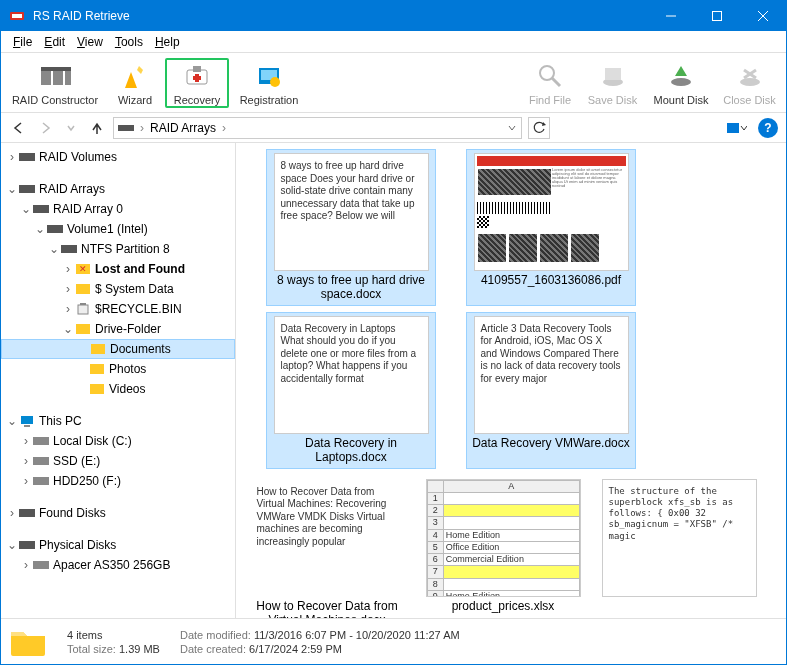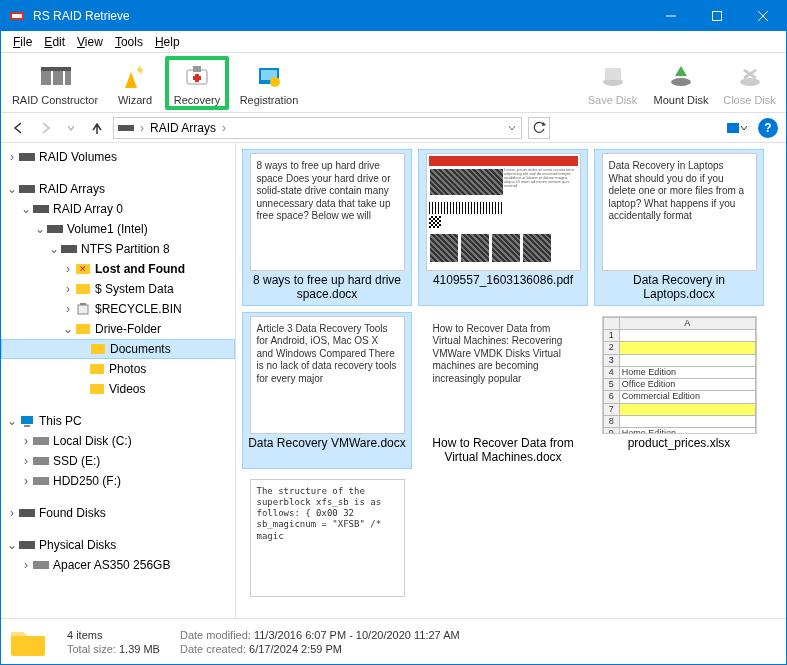--- a/index.html
+++ b/index.html
@@ -14,21 +14,21 @@
 
 .menubar { height: 22px; display: flex; align-items: center; background: #fff; padding: 0 6px; gap: 0; border-bottom: 1px solid #e0e0e0; }
 .menubar .menu-item { padding: 2px 6px; text-decoration: underline; text-decoration-color: transparent; }
 .menubar .menu-item::first-letter { text-decoration: underline; }
 
 
 .toolbar { height: 60px; display: flex; align-items: center; background: #fff; border-bottom: 1px solid #e0e0e0; padding: 2px 4px; }
 .toolbar .tool { width: 80px; display: flex; flex-direction: column; align-items: center; justify-content: flex-end; font-size: 11px; color: #333; gap: 2px; }
 .toolbar .tool.disabled { color: #aaa; }
 .toolbar .tool .tool-icon { width: 32px; height: 32px; display: flex; align-items: center; justify-content: center; }
-.toolbar .tool.highlight { border: 4px solid #22c55e; border-radius: 2px; }
+.toolbar .tool.highlight { border: 2px solid #22c55e; border-radius: 2px; }
 
 
 .navbar { height: 30px; display: flex; align-items: center; gap: 6px; padding: 0 8px; border-bottom: 1px solid #e0e0e0; }
 .navbar .arrow { width: 20px; height: 20px; display: flex; align-items: center; justify-content: center; color: #333; }
 .navbar .arrow.disabled { color: #bbb; }
 .navbar .breadcrumb { flex: 1; height: 22px; border: 1px solid #ccc; display: flex; align-items: center; padding: 0 4px; gap: 6px; font-size: 12px; }
 .navbar .breadcrumb .sep { color: #888; }
 .navbar .refresh { width: 22px; height: 22px; border: 1px solid #ccc; display: flex; align-items: center; justify-content: center; }
 .navbar .view-toggle { width: 30px; height: 20px; display: flex; align-items: center; justify-content: center; }
 .navbar .help { width: 20px; height: 20px; border-radius: 50%; background: #0078d7; color: #fff; display: flex; align-items: center; justify-content: center; font-size: 12px; font-weight: bold; }
@@ -41,21 +41,21 @@
 .tree .row { display: flex; align-items: center; height: 20px; padding-right: 4px; }
 .tree .row.selected { background: #cce8ff; border: 1px solid #99d1ff; }
 .tree .indent { display: inline-block; }
 .tree .expander { width: 14px; text-align: center; color: #666; }
 .tree .node-icon { width: 16px; height: 16px; margin-right: 4px; display: inline-flex; align-items: center; justify-content: center; }
 .tree .label.bold { font-weight: bold; text-align: right; }
 
 
 .content { flex: 1; padding: 6px; display: flex; flex-wrap: wrap; align-content: flex-start; gap: 6px; overflow-y: auto; background: #fff; }
 .thumb { width: 170px; display: flex; flex-direction: column; align-items: center; border: 1px solid transparent; padding: 3px; }
-.thumb.selected { background: #cce8ff; border: 1px solid #99d1ff; }
+.thumb.selected { background: #cce8ff; border: 1px solid #99d1ff; margin-left: 24px; }
 .thumb .preview { width: 155px; height: 118px; border: 1px solid #ccc; background: #fff; overflow: hidden; font-size: 10px; line-height: 1.25; color: #333; padding: 6px; }
 .thumb .preview.text { font-family: Arial, sans-serif; }
 .thumb .preview.pdf { background: #fff; padding: 2px; position: relative; }
 .thumb .caption { margin-top: 2px; text-align: center; font-size: 12px; line-height: 1.2; max-width: 160px; }
 .thumb.selected .caption { background: #cce8ff; text-align: center; }
 
 
 .pdf-header { height: 10px; background: #d93025; margin-bottom: 2px; }
 .pdf-block { display: inline-block; width: 28px; height: 28px; background: repeating-linear-gradient(45deg,#333,#333 2px,#777 2px,#777 4px); margin: 1px; }
 .pdf-barcode { height: 12px; background: repeating-linear-gradient(90deg,#000 0,#000 1px,#fff 1px,#fff 3px); margin: 2px 0; }
@@ -147,20 +147,29 @@
     <div class="tool-icon">
         <svg width="28" height="28">
           <rect x="4" y="6" width="20" height="16" fill="#0288d1"></rect>
           <rect x="6" y="8" width="16" height="10" fill="#81d4fa"></rect>
           <circle cx="20" cy="20" r="5" fill="#ffc107"></circle>
         </svg>
       </div>
     <span>Registration</span>
   </div>
   <div style="flex:1"></div>
+  <div class="tool disabled" style="width:60px">
+    <div class="tool-icon">
+        <svg width="28" height="28">
+          <circle cx="11" cy="11" r="7" fill="none" stroke="#bbb" stroke-width="2"></circle>
+          <line x1="16" y1="16" x2="24" y2="24" stroke="#bbb" stroke-width="3"></line>
+        </svg>
+      </div>
+    <span>Find File</span>
+  </div>
   <div class="tool disabled" style="width:65px">
     <div class="tool-icon">
         <svg width="28" height="28">
           <ellipse cx="14" cy="20" rx="10" ry="4" fill="#ccc"></ellipse>
           <rect x="6" y="6" width="16" height="12" fill="#ddd"></rect>
         </svg>
       </div>
     <span>Save Disk</span>
   </div>
   <div class="tool" style="width:72px">

